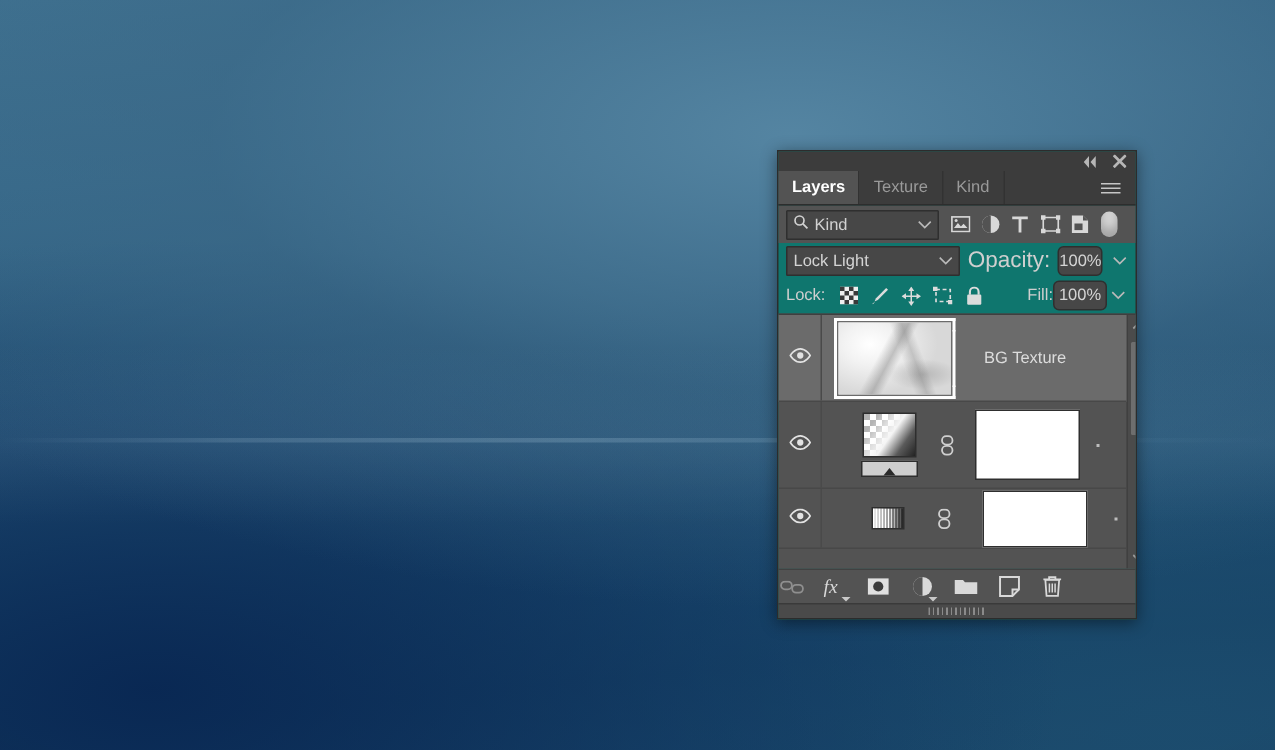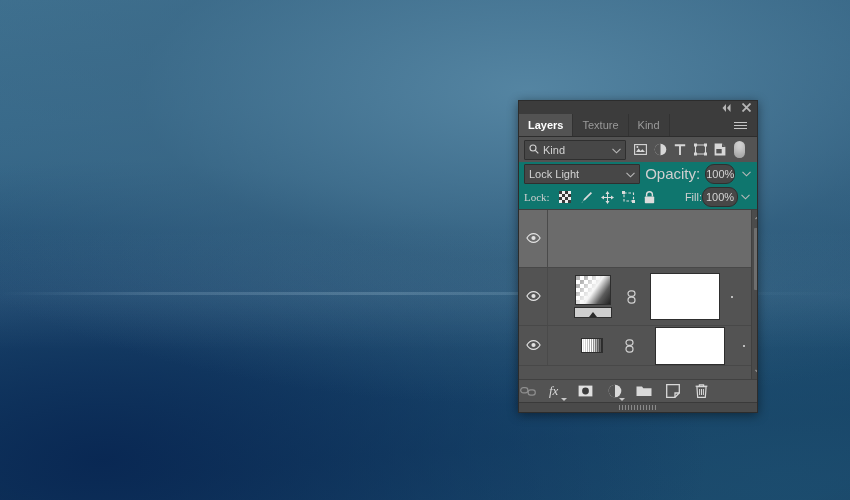--- a/index.html
+++ b/index.html
@@ -90,29 +90,29 @@
     height:23px;display:flex;align-items:center;padding:0 5px;gap:5px;flex:none;
   }
   .blendsel{
     width:128px;height:18px;background:#474747;border:1px solid #2f2f2f;
     display:flex;align-items:center;padding:0 4px;border-radius:1px;
   }
   .blendsel .lbl{flex:1;font-size:11px;}
   .opl{font-size:15px;color:#cfcfcf;}
   .numbox{
     width:34px;height:18px;background:#474747;border:1px solid #2f2f2f;
-    display:flex;align-items:center;justify-content:center;font-size:11px;border-radius:9px;
+    display:flex;align-items:center;justify-content:center;font-size:11px;border-radius:4px;
   }
   .stepper{width:14px;height:18px;display:flex;align-items:center;justify-content:center;}
 
   
   .lockrow{
     height:24px;display:flex;align-items:center;padding:0 5px;gap:0;flex:none;
   }
-  .lockrow .lk{font-size:11px;color:#cfcfcf;margin-right:5px;font-family:Liberation Serif, serif;}
+  .lockrow .lk{font-size:11px;color:#cfcfcf;margin-right:5px;}
   .lkicon{width:21px;height:20px;display:flex;align-items:center;justify-content:center;color:#dcdcdc;}
   .spacerflex{flex:1;}
   .fill-lbl{font-size:11px;color:#cfcfcf;}
 
   
   .listwrap{flex:1;display:flex;position:relative;background:#535353;border-top:1px solid #3f3f3f;overflow:hidden;}
   .list{flex:1;display:flex;flex-direction:column;}
   .lrow{
     height:57px;display:flex;align-items:center;border-bottom:1px solid #484848;
     position:relative;
@@ -394,20 +394,34 @@
 
       <div class="lrow selected">
         <div class="eyecell">
           <span>
             <svg width="15" height="10" viewBox="0 0 15 10">
                 <path d="M7.5 0.6 C3.4 0.6 0.9 5 0.9 5 C0.9 5 3.4 9.4 7.5 9.4 C11.6 9.4 14.1 5 14.1 5 C14.1 5 11.6 0.6 7.5 0.6 Z" fill="none" stroke="#e2e2e2" stroke-width="1.1"></path>
                 <circle cx="7.5" cy="5" r="2.1" fill="#e2e2e2"></circle>
               </svg>
           </span>
         </div>
+        <div class="thumbcell">
+          <div class="thumb-sel">
+            <div class="tx-big"></div>
+            <span class="edge et"></span>
+              <span class="edge eb"></span>
+              <span class="edge el"></span>
+              <span class="edge er"></span>
+            <span class="brk b1"></span>
+              <span class="brk b2"></span>
+              <span class="brk b3"></span>
+              <span class="brk b4"></span>
+          </div>
+          <span class="lname">BG Texture</span>
+        </div>
       </div>
 
       <div class="lrow">
         <div class="eyecell">
           <span>
             <svg width="15" height="10" viewBox="0 0 15 10">
                 <path d="M7.5 0.6 C3.4 0.6 0.9 5 0.9 5 C0.9 5 3.4 9.4 7.5 9.4 C11.6 9.4 14.1 5 14.1 5 C14.1 5 11.6 0.6 7.5 0.6 Z" fill="none" stroke="#e2e2e2" stroke-width="1.1"></path>
                 <circle cx="7.5" cy="5" r="2.1" fill="#e2e2e2"></circle>
               </svg>
           </span>

